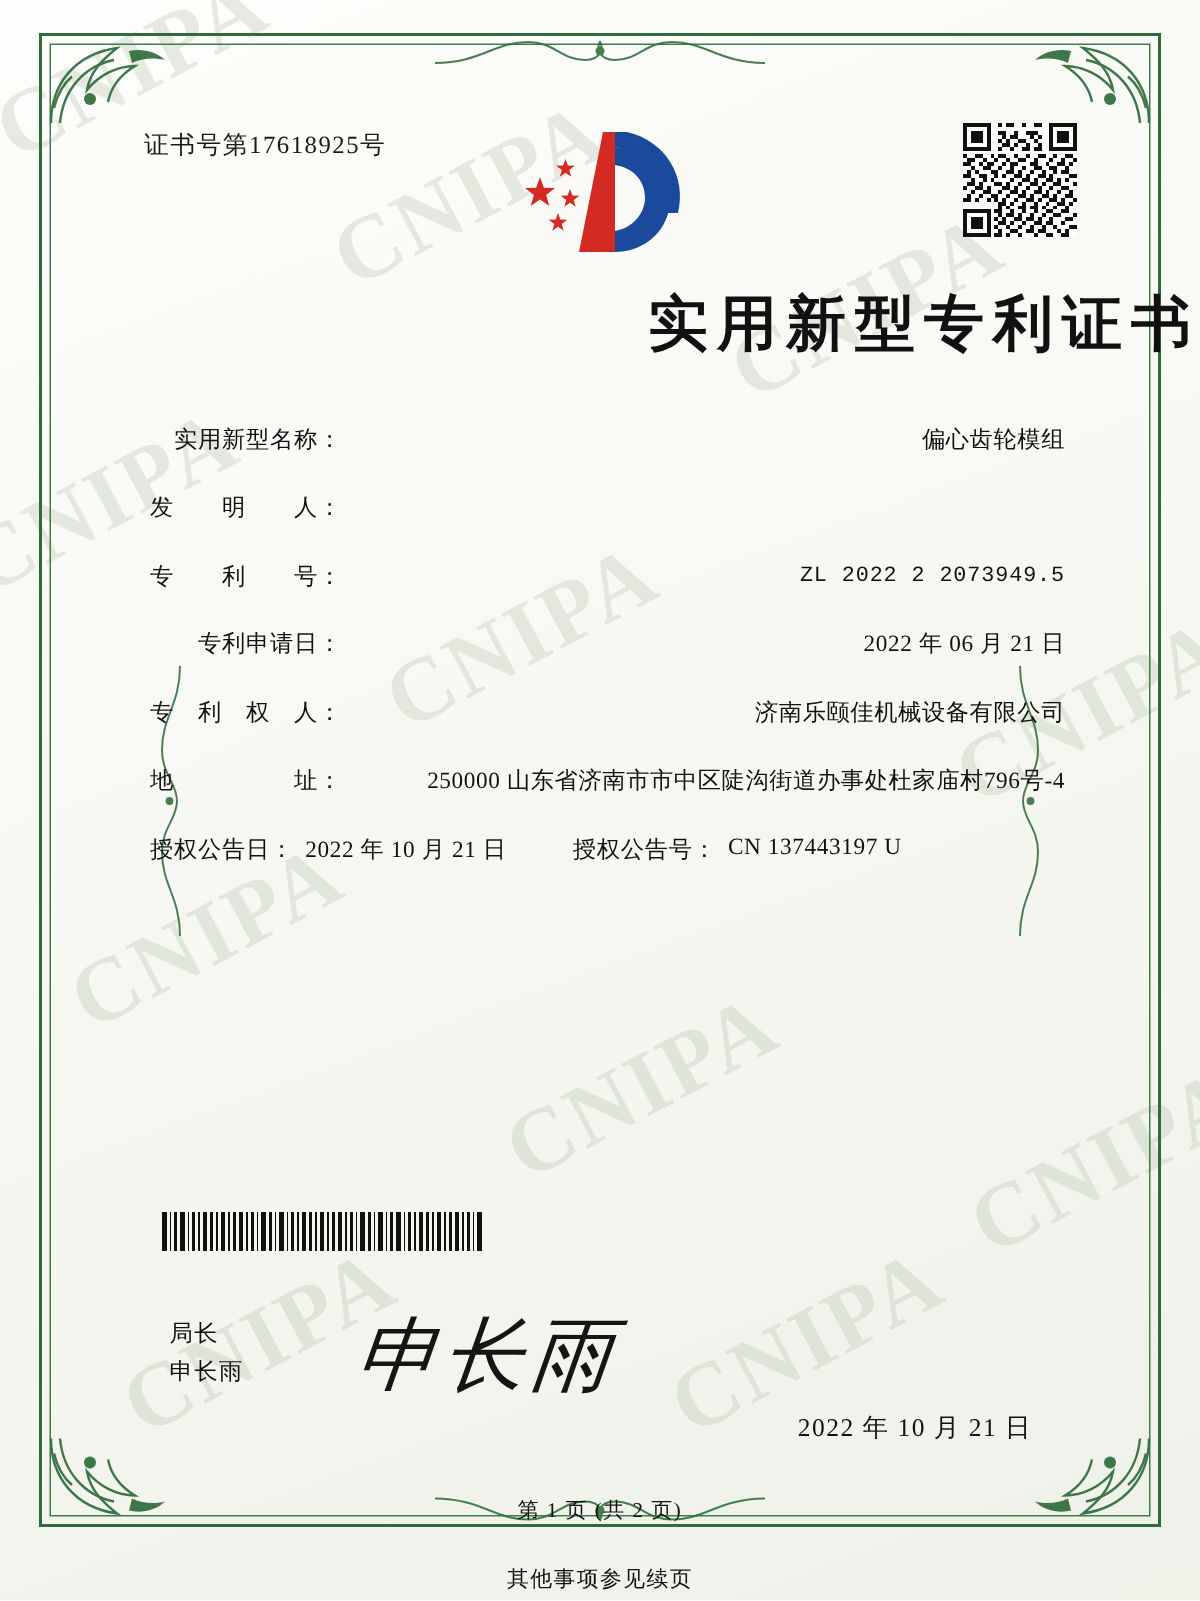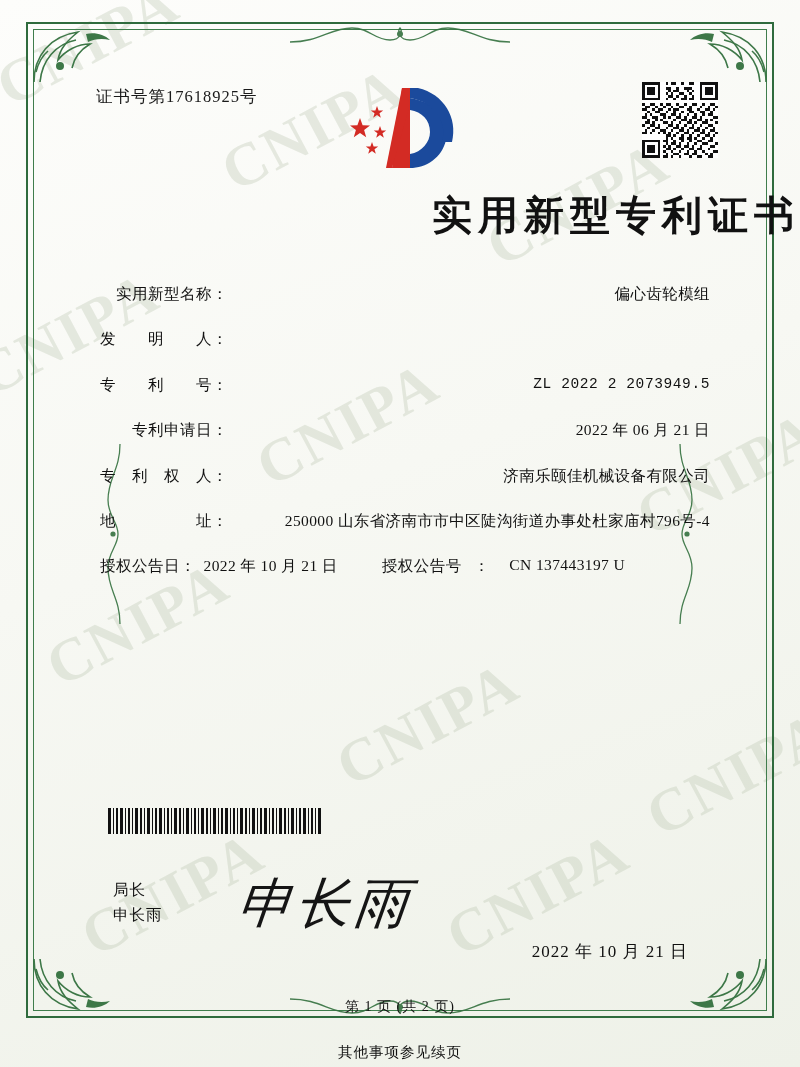--- a/index.html
+++ b/index.html
@@ -166,21 +166,21 @@
     letter-spacing: 0.6px;
   }
 
   .dual-row {
     display: flex;
     align-items: flex-start;
     margin-bottom: 9px;
     text-align: right;
   }
   .dual-left { display:flex; }
-  .dual-right { display:flex; margin-left: 44px; gap: 12px; }
+  .dual-right { display:flex; margin-left: 44px; }
   .dual-label { white-space: nowrap; letter-spacing:.5px;}
   .dual-value { margin-left: 8px; letter-spacing:.4px;}
 
   .paragraphs {
     position: absolute;
     left: 100px;
     top: 614px;
     width: 605px;
     font-size: 15px;
     line-height: 1.85;

